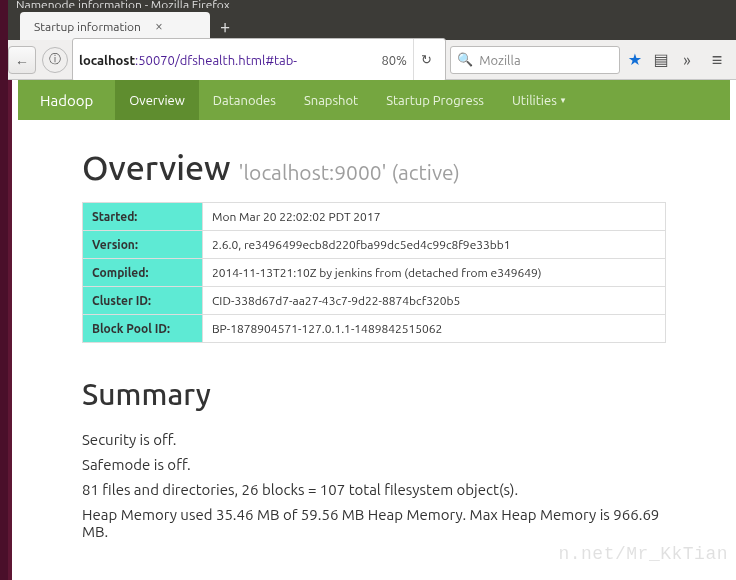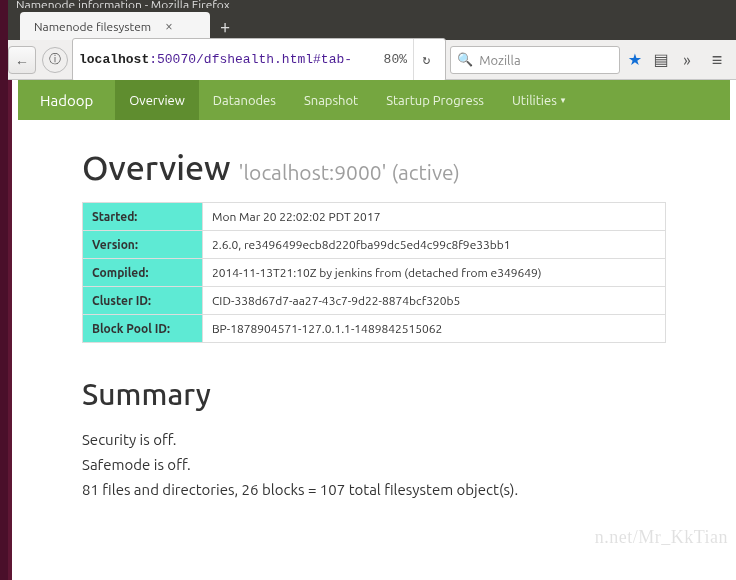--- a/index.html
+++ b/index.html
@@ -86,21 +86,20 @@
     flex: 1;
     height: 44px;
     border: 1px solid #bdbcbb;
     border-radius: 3px;
     background: #fff;
     display: flex;
     align-items: center;
     padding: 0 6px;
     font-size: 13px;
     color: #222;
-    font-family: Liberation Mono, monospace;
   }
   .url-field .host b { font-weight: bold; }
   .url-field .rest { color: #4c1d95; }
   .zoom-pct { margin-left: auto; color: #555; padding-right: 6px; }
   .reload { width: 26px; text-align: center; color: #555; cursor: pointer; border-left: 1px solid #ddd; height: 100%; display:flex;align-items:center;justify-content:center;}
   .search-field {
     width: 170px; height: 28px;
     border: 1px solid #bdbcbb;
     border-radius: 3px;
     background: #fff;
@@ -180,45 +179,45 @@
   }
   table.info th {
     background: #5eead4;
     width: 120px;
     font-weight: bold;
     color: #333;
   }
   .para { font-size: 15px; color: #333; margin: 8px 0; }
   .watermark {
     position: absolute;
-    right: 8px; bottom: 32px;
+    right: 8px; bottom: 16px;
     font-size: 18px;
     color: rgba(0,0,0,0.12);
-    font-family: Liberation Serif, serif;
+    font-family: Liberation Mono, monospace;
     letter-spacing: 0.5px;
   }
   .left-strip {
     position: absolute;
     left: 0; top: 0; bottom: 0;
     width: 8px;
     background: #4a0f2a;
   }
 </style>
 </head>
 <body>
 
 <div class="left-strip"></div>
 
 <div class="window-title">
   <span>Namenode information - Mozilla Firefox</span>
 </div>
 
 <div class="tabstrip">
   <div class="tab">
-    <span>Namenode filesystem</span>
+    <span>Startup information</span>
     <span class="close">×</span>
   </div>
   <div class="newtab">+</div>
 </div>
 
 <div class="urlbar">
   <div class="rnd-btn">
     <span>←</span>
   </div>
   <div class="circle-info">
@@ -301,16 +300,17 @@
         <td>BP-1878904571-127.0.1.1-1489842515062</td>
       </tr>
     </tbody>
       </table>
 
     <h1 class="summary">Summary</h1>
 
     <div class="para">Security is off.</div>
     <div class="para">Safemode is off.</div>
     <div class="para">81 files and directories, 26 blocks = 107 total filesystem object(s).</div>
+    <div class="para">Heap Memory used 35.46 MB of 59.56 MB Heap Memory. Max Heap Memory is 966.69 MB.</div>
   </div>
 
   <div class="watermark">n.net/Mr_KkTian</div>
 </div>
 
 </body></html>

